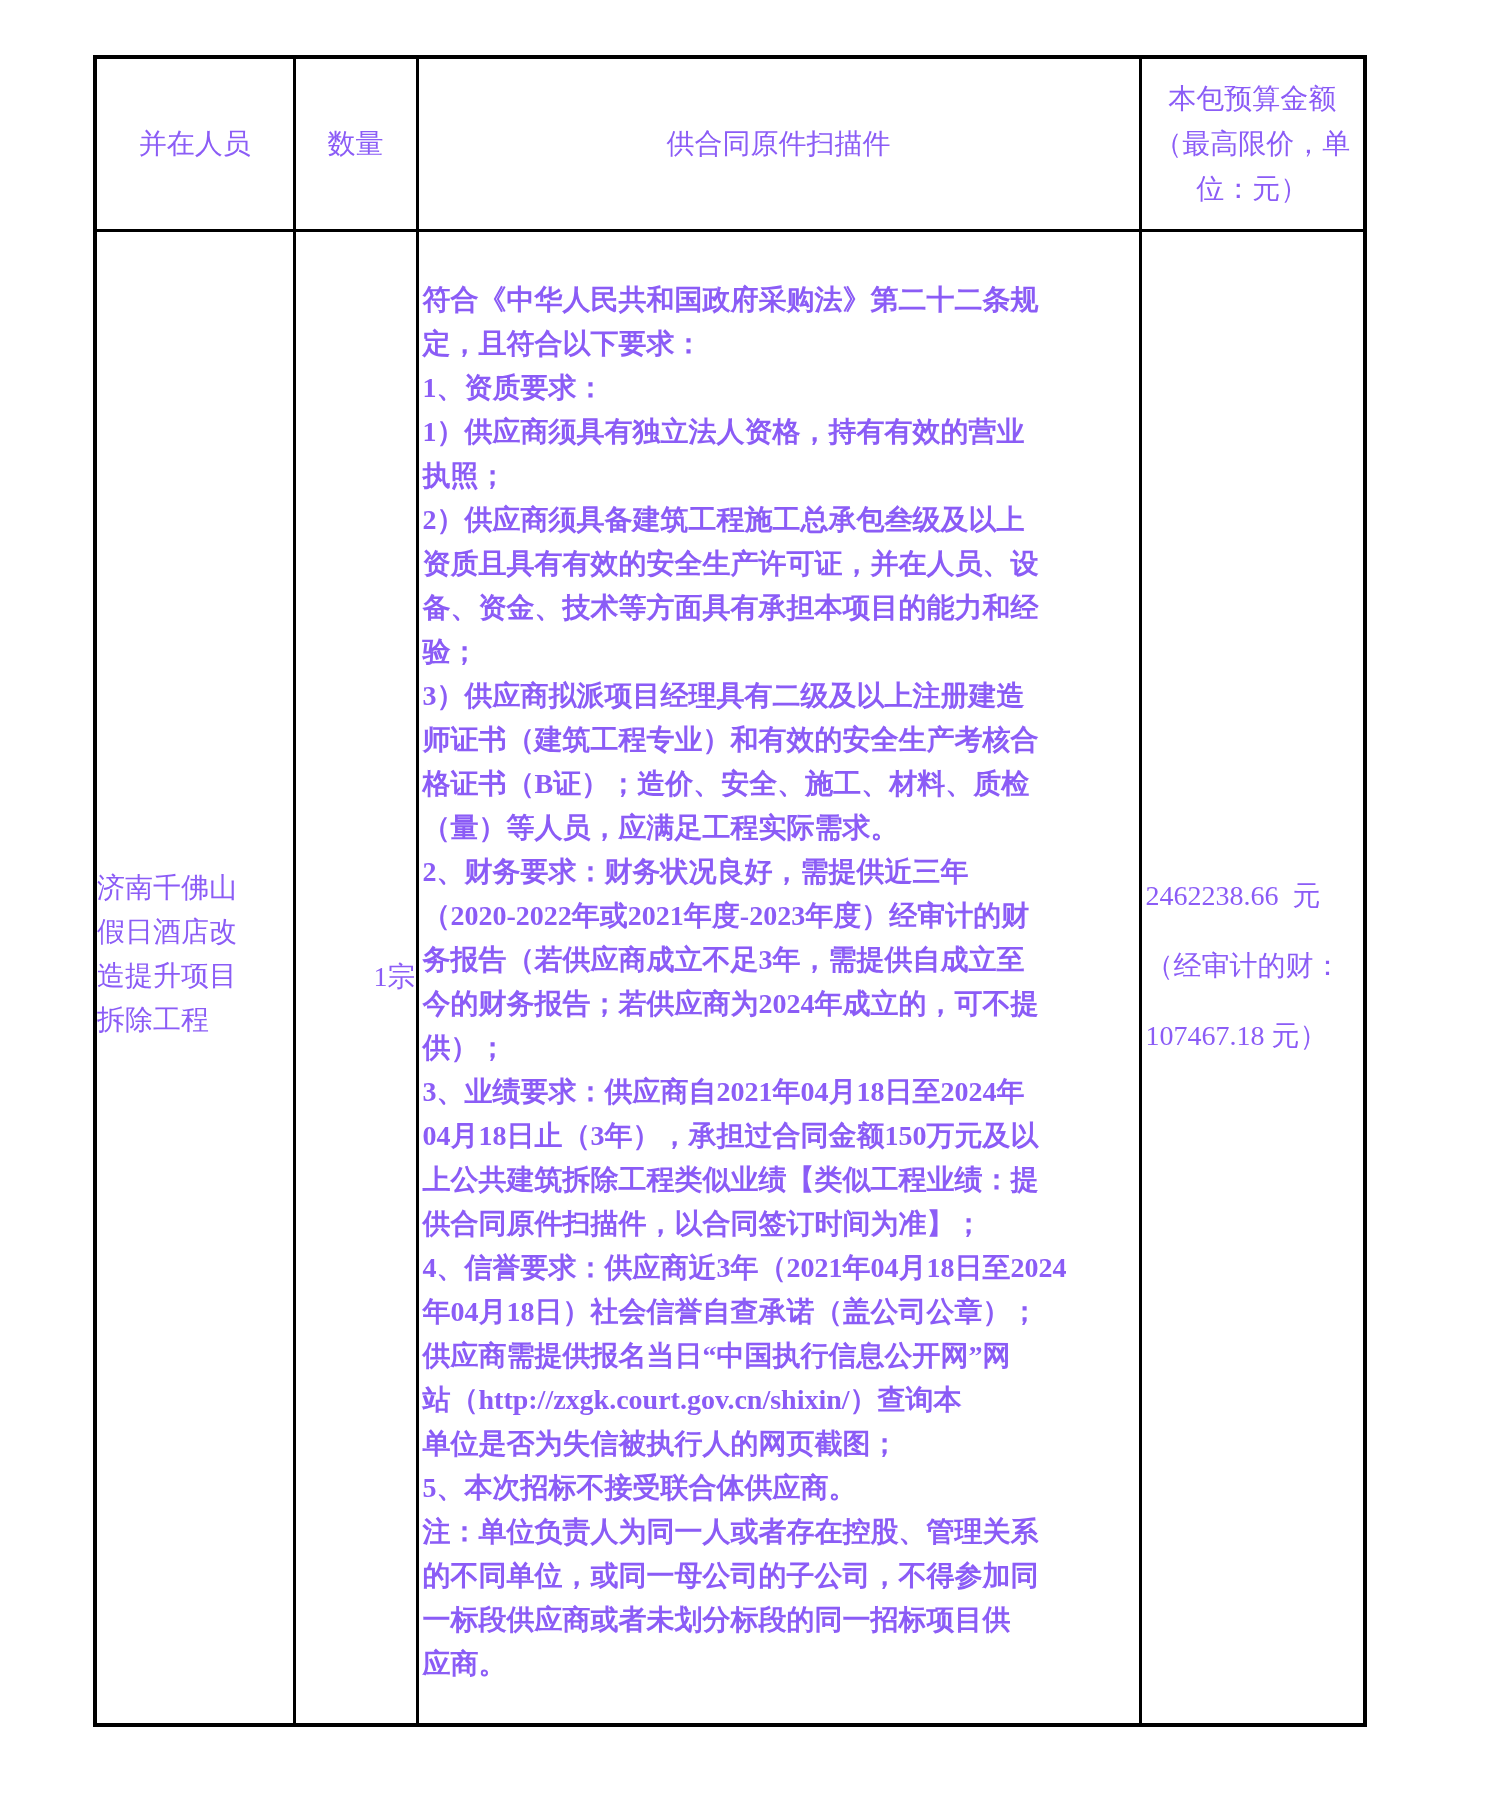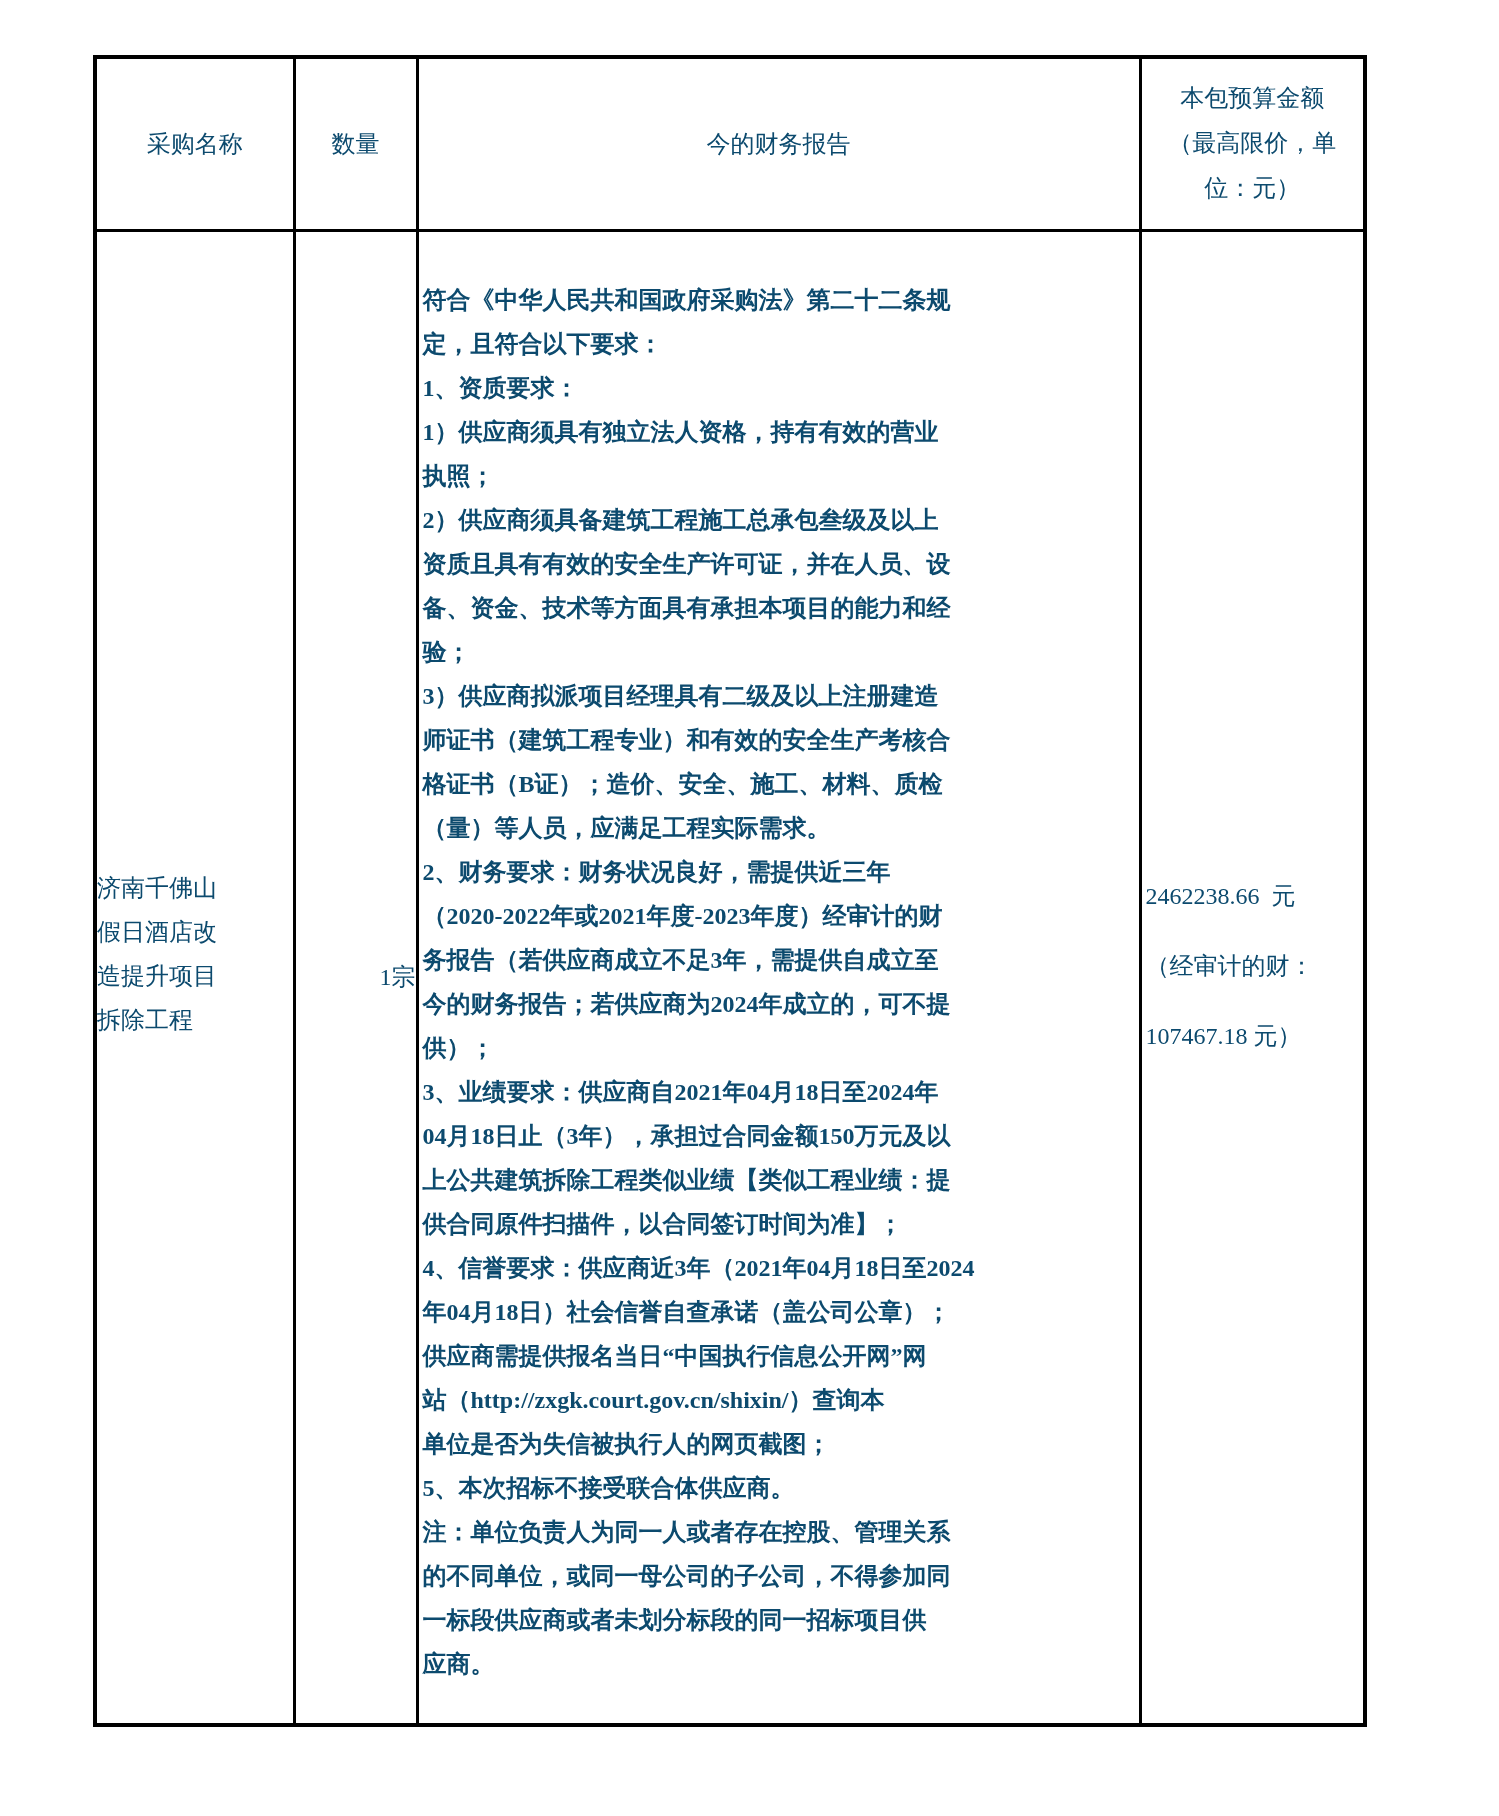--- a/index.html
+++ b/index.html
@@ -21,22 +21,22 @@
     top: 55px;
     width: 1270px;
     border-collapse: collapse;
     table-layout: fixed;
     border: 4px solid #000000;
   }
   .procurement-table th,
   .procurement-table td {
     border: 3px solid #000000;
     font-weight: normal;
-    font-size: 24px;
-    color: #0c4a6e;
+    font-size: 28px;
+    color: #8b5cf6;
     padding: 0;
     overflow: hidden;
     margin-left: 21px;
   }
   
   tr.header-row { height: 173px; }
   th.h-cell {
     text-align: center;
     vertical-align: middle;
     line-height: 44px;
@@ -87,23 +87,23 @@
 <div class="page">
   <table class="procurement-table">
     <colgroup>
       <col style="width:199px">
       <col style="width:123px">
       <col style="width:723px">
       <col style="width:225px">
     </colgroup>
     <thead>
       <tr class="header-row">
-        <th class="h-cell">采购名称</th>
+        <th class="h-cell">并在人员</th>
         <th class="h-cell">数量</th>
-        <th class="h-cell">今的财务报告</th>
+        <th class="h-cell">供合同原件扫描件</th>
         <th class="h-cell h-budget">本包预算金额
 （最高限价，单
 位：元）</th>
       </tr>
     </thead>
     <tbody>
       <tr class="body-row">
         <td class="c-name">济南千佛山
 假日酒店改
 造提升项目

